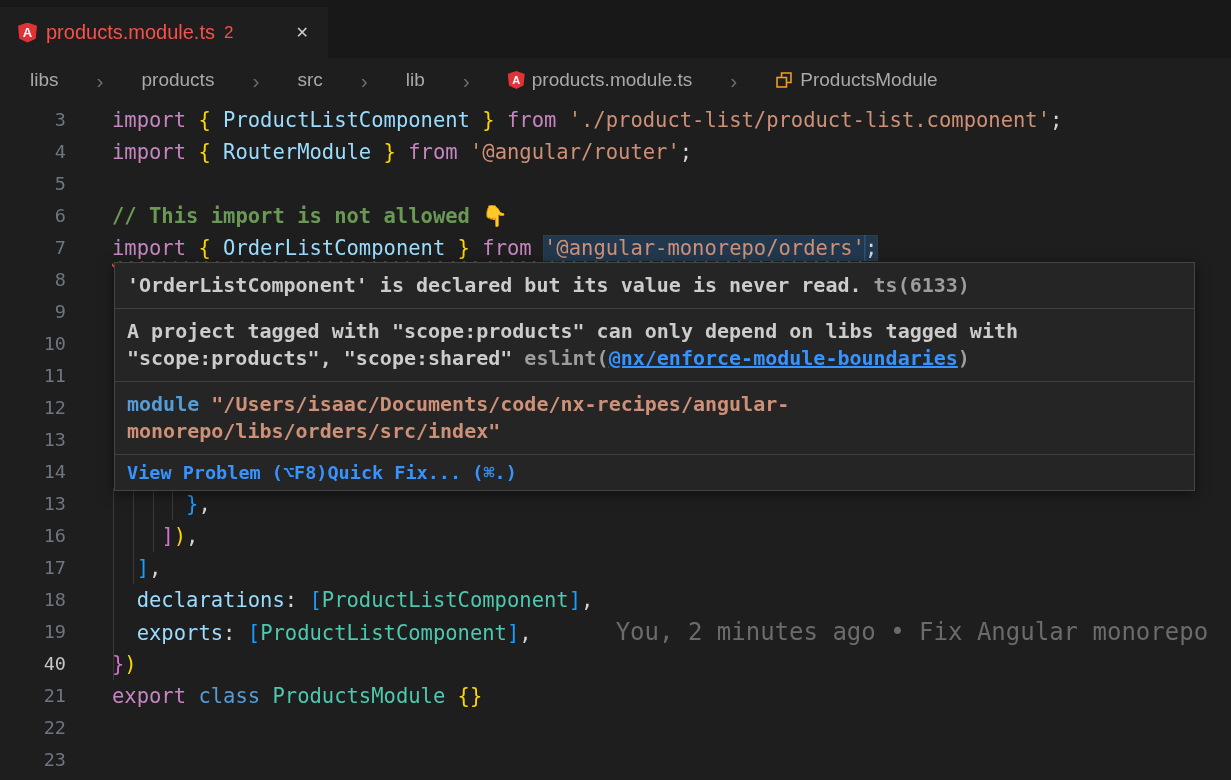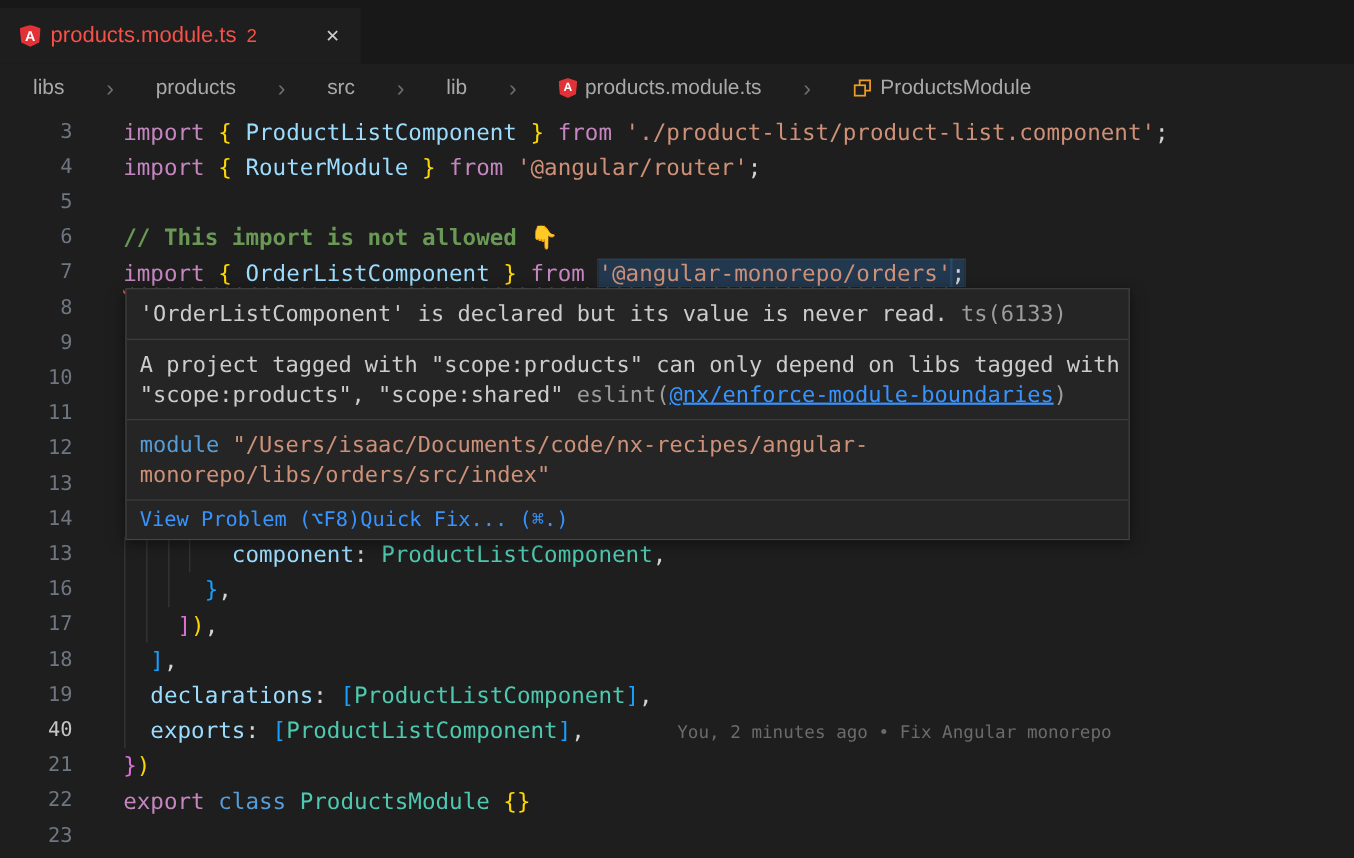--- a/index.html
+++ b/index.html
@@ -52,27 +52,28 @@
   .tok.gold{color:var(--c-gold);}  .tok.pink{color:var(--c-pink);}
   .tok.blue{color:var(--c-blue);}  .tok.fg{color:var(--c-fg);}
   .tok.plain{color:var(--c-plain,#cccccc);} .tok.dim{color:var(--c-dim,#9d9d9d);}
   .tok.link{color:var(--c-link,#3794ff);text-decoration:underline;cursor:pointer;}
   .tok.squiggle{
     text-decoration-line:underline;text-decoration-style:wavy;
     text-decoration-color:var(--c-error,#f14c4c);
     text-decoration-thickness:1.6px;text-underline-offset:6px;text-decoration-skip-ink:none;
   }
   .tok.hl{background:var(--c-highlight,rgba(38,79,120,.55));box-shadow:0 0 0 1px rgba(86,156,214,.25);}
-  .blame{color:var(--c-blame,#6b6b6b);margin-left:84px;font-size:16px;}
+  .blame{color:var(--c-blame,#6b6b6b);margin-left:84px;font-size:24px;}
   .indent-guide{position:absolute;width:1px;background:var(--c-guide,#3a3a3a);}
   
   .hover-popup{
-    position:absolute;left:114px;top:160px;width:913px;z-index:5;
+    position:absolute;left:114px;top:160px;width:1081px;z-index:5;
     background:var(--c-hoverBg,#252526);border:1px solid var(--c-hoverBorder,#454545);
     box-shadow:0 3px 12px rgba(0,0,0,.5);
+    font-weight:bold;
   }
   .hover-section{padding:9px 12px;border-bottom:1px solid var(--c-hoverDivider,#404040);}
   .hover-line{line-height:27px;white-space:pre;font-size:20px;}
   .hover-actions{padding:7px 12px;display:flex;align-items:center;}
   .hover-action{color:var(--c-link,#3794ff);font-size:18.5px;cursor:pointer;}
 </style>
 </head>
 <body>
 
 <div class="header">
@@ -141,21 +142,20 @@
       <div class="code-line"></div>
       <div class="code-line"><span class="tok cmt">// This import is not allowed </span><span class="tok plain">👇</span></div>
       <div class="code-line"><span class="tok kw squiggle">import </span><span class="tok gold squiggle">{ </span><span class="tok ident squiggle">OrderListComponent</span><span class="tok gold squiggle"> } </span><span class="tok kw squiggle">from </span><span class="tok str squiggle hl">'@angular-monorepo/orders'</span><span class="tok fg hl">;</span></div>
       <div class="code-line"></div>
       <div class="code-line"></div>
       <div class="code-line"></div>
       <div class="code-line"></div>
       <div class="code-line"></div>
       <div class="code-line"></div>
       <div class="code-line"></div>
-      <div class="code-line"><span class="tok fg">        </span><span class="tok ident">component</span><span class="tok fg">: </span><span class="tok type">ProductListComponent</span><span class="tok fg">,</span></div>
       <div class="code-line"><span class="tok fg">      </span><span class="tok blue">}</span><span class="tok fg">,</span></div>
       <div class="code-line"><span class="tok fg">    </span><span class="tok pink">]</span><span class="tok gold">)</span><span class="tok fg">,</span></div>
       <div class="code-line"><span class="tok fg">  </span><span class="tok blue">]</span><span class="tok fg">,</span></div>
       <div class="code-line"><span class="tok fg">  </span><span class="tok ident">declarations</span><span class="tok fg">: </span><span class="tok blue">[</span><span class="tok type">ProductListComponent</span><span class="tok blue">]</span><span class="tok fg">,</span></div>
       <div class="code-line"><span class="tok fg">  </span><span class="tok ident">exports</span><span class="tok fg">: </span><span class="tok blue">[</span><span class="tok type">ProductListComponent</span><span class="tok blue">]</span><span class="tok fg">,</span><span class="blame">You, 2 minutes ago • Fix Angular monorepo</span></div>
       <div class="code-line"><span class="tok pink">}</span><span class="tok gold">)</span></div>
       <div class="code-line"><span class="tok kw">export </span><span class="tok kwblue">class </span><span class="tok type">ProductsModule </span><span class="tok gold">{}</span></div>
       <div class="code-line"></div>
     </div>
 

